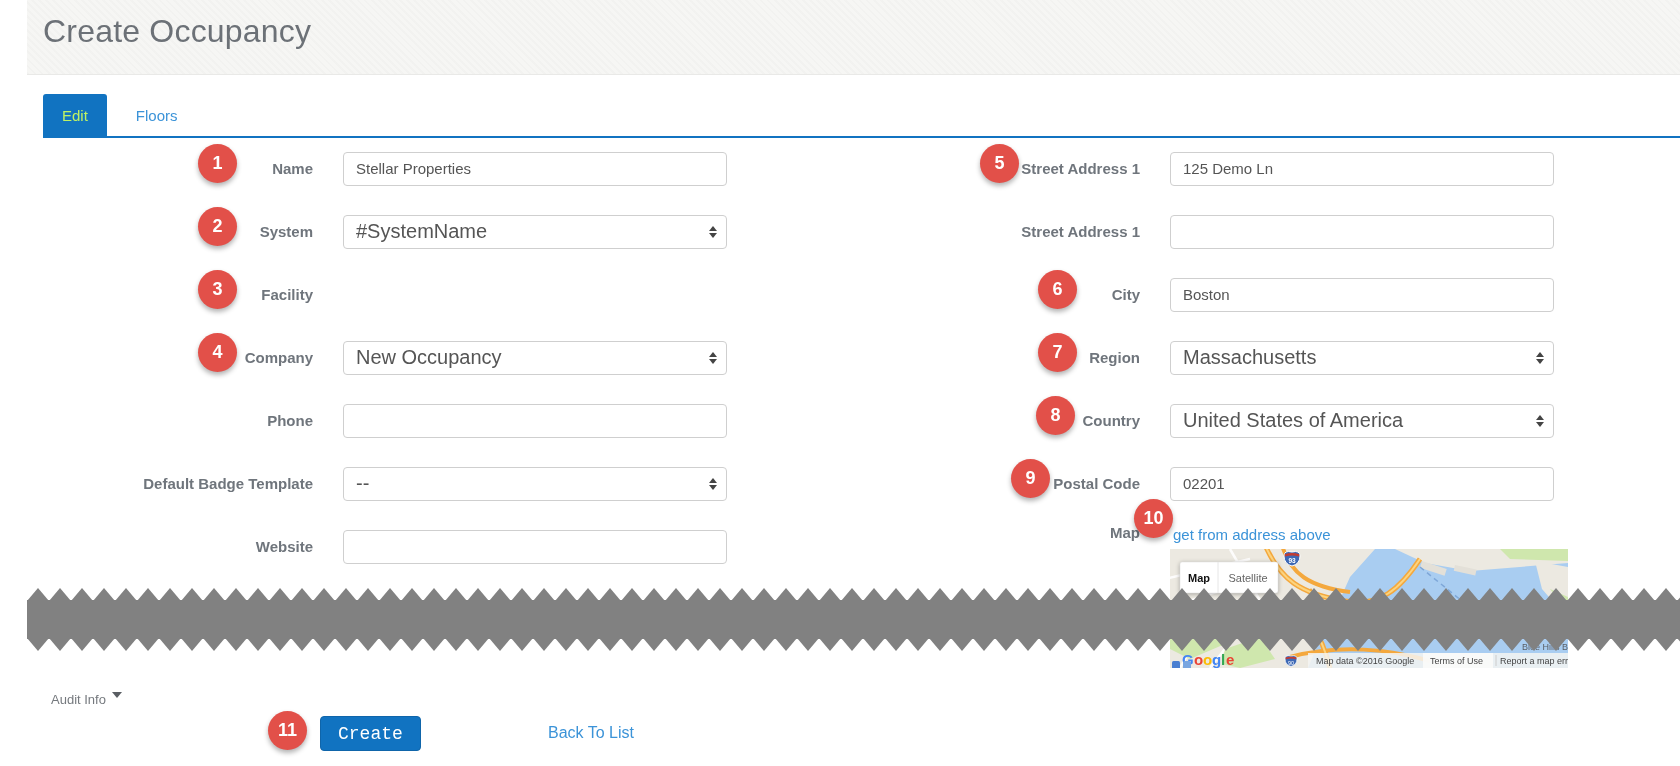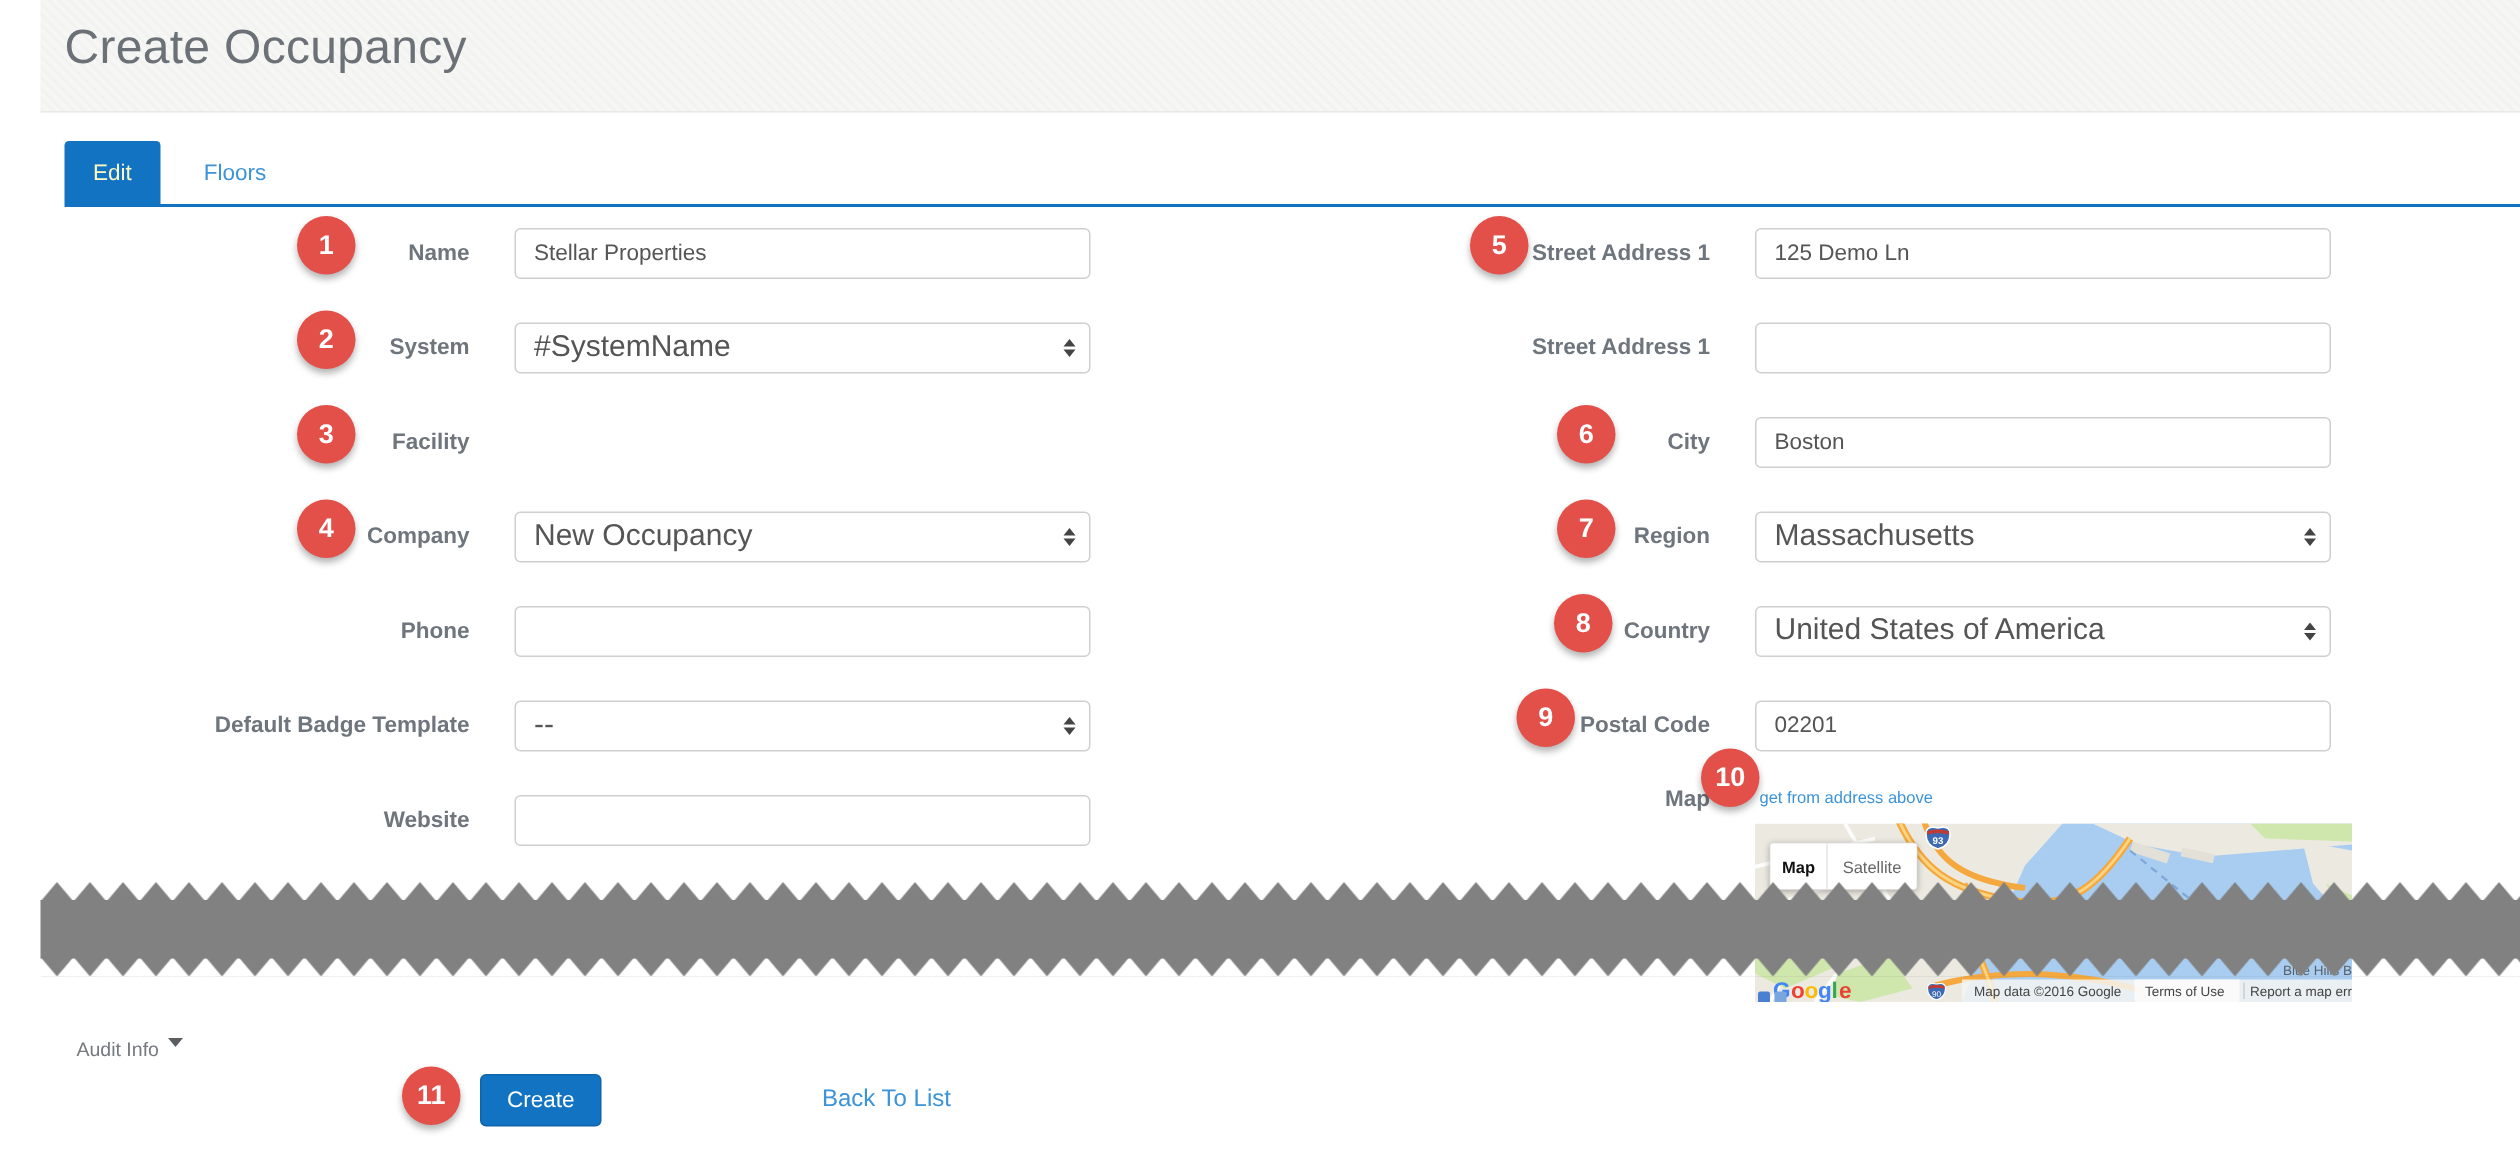--- a/index.html
+++ b/index.html
@@ -11,21 +11,21 @@
   .page-header { position:absolute; left:0; top:0; width:1680px; height:75px;
     background:#f6f6f4 repeating-linear-gradient(45deg, rgba(0,0,0,0.015) 0 2px, transparent 2px 5px);
     border-bottom:1px solid #e9e9e7; }
   .page-title { position:absolute; left:16px; top:13px; font-size:32px; font-weight:400;
     color:#6c7177; letter-spacing:0.2px; }
 
   
   .tabs { position:absolute; left:16px; top:94px; height:42px; display:flex; }
   .tab { height:42px; display:flex; align-items:center; padding:0 19px; font-size:15px;
     cursor:pointer; border-top-left-radius:3px; border-top-right-radius:3px; }
-  .tab.active { background:var(--accent-blue,#1173c1); color:#fef9c3; }
+  .tab.active { background:var(--accent-blue,#1173c1); color:#bef264; }
   .tab.inactive { color:var(--link-blue,#3b93d8); padding:0 29px; }
   .tab-underline { position:absolute; left:16px; top:136px; width:1648px; height:2px;
     background:var(--accent-blue,#1173c1); }
 
   
   .form-col { position:absolute; top:137px; }
   #col-left  { left:0px;   width:740px; }
   #col-right { left:827px; width:740px; }
   .form-row { position:relative; height:63px; display:flex; align-items:center; }
   .label-cell { flex:0 0 286px; width:286px; text-align:right; }
@@ -53,41 +53,41 @@
   #col-left .form-row > .badge { left:171px; }
   #col-right .form-row:nth-child(1) > .badge { left:126px; }
   #col-right .form-row:nth-child(3) > .badge { left:184px; }
   #col-right .form-row:nth-child(4) > .badge { left:184px; }
   #col-right .form-row:nth-child(5) > .badge { left:182px; }
   #col-right .form-row:nth-child(6) > .badge { left:157px; }
   .badge-abs { position:absolute; }
 
   
   #map-label { position:absolute; left:827px; top:524px; width:286px; text-align:right; }
-  #map-link  { position:absolute; left:1146px; top:526px; font-size:11px;
+  #map-link  { position:absolute; left:1146px; top:526px; font-size:15px;
     color:var(--link-blue,#3b93d8); cursor:pointer; text-decoration:none; }
   #map-box { position:absolute; left:1143px; top:549px; width:398px; height:119px; z-index:10; }
 
   
   .band-solid { position:absolute; left:0; top:600px; width:1680px; height:39px;
     background:var(--band-gray,#818181); z-index:50; }
   .band-teeth { position:absolute; left:0; width:1680px; height:13px; z-index:50; }
   #teeth-top { top:588px; }
   #teeth-bottom { top:638px; }
 
   
   #audit-toggle { position:absolute; left:24px; top:692px; font-size:13px; color:#75797e;
     cursor:pointer; display:flex; align-items:flex-start; gap:6px; }
   .tri-down-sm { width:0; height:0; border-left:5px solid transparent;
     border-right:5px solid transparent; border-top:6px solid #5a5e63; }
   #badge-11 { left:241px; top:711px; z-index:60; }
   #badge-10 { left:1107px; top:499px; z-index:20; }
   #create-btn { position:absolute; left:293px; top:716px; height:35px; padding:0 17px;
     background:var(--accent-blue,#1173c1); border:1px solid #0f65aa; border-radius:4px;
-    color:#fff; font-size:15px; font-family:Liberation Sans, sans-serif; cursor:pointer; z-index:55; }
+    color:#fff; font-size:18px; font-family:Liberation Mono, monospace; cursor:pointer; z-index:55; }
   #back-link { position:absolute; left:521px; top:724px; font-size:16px;
     color:var(--link-blue,#3b93d8); cursor:pointer; text-decoration:none; }
 </style>
 </head>
 <body>
 
 <div id="stage">
 
   <div class="page-header">
     <div class="page-title">Create Occupancy</div>

